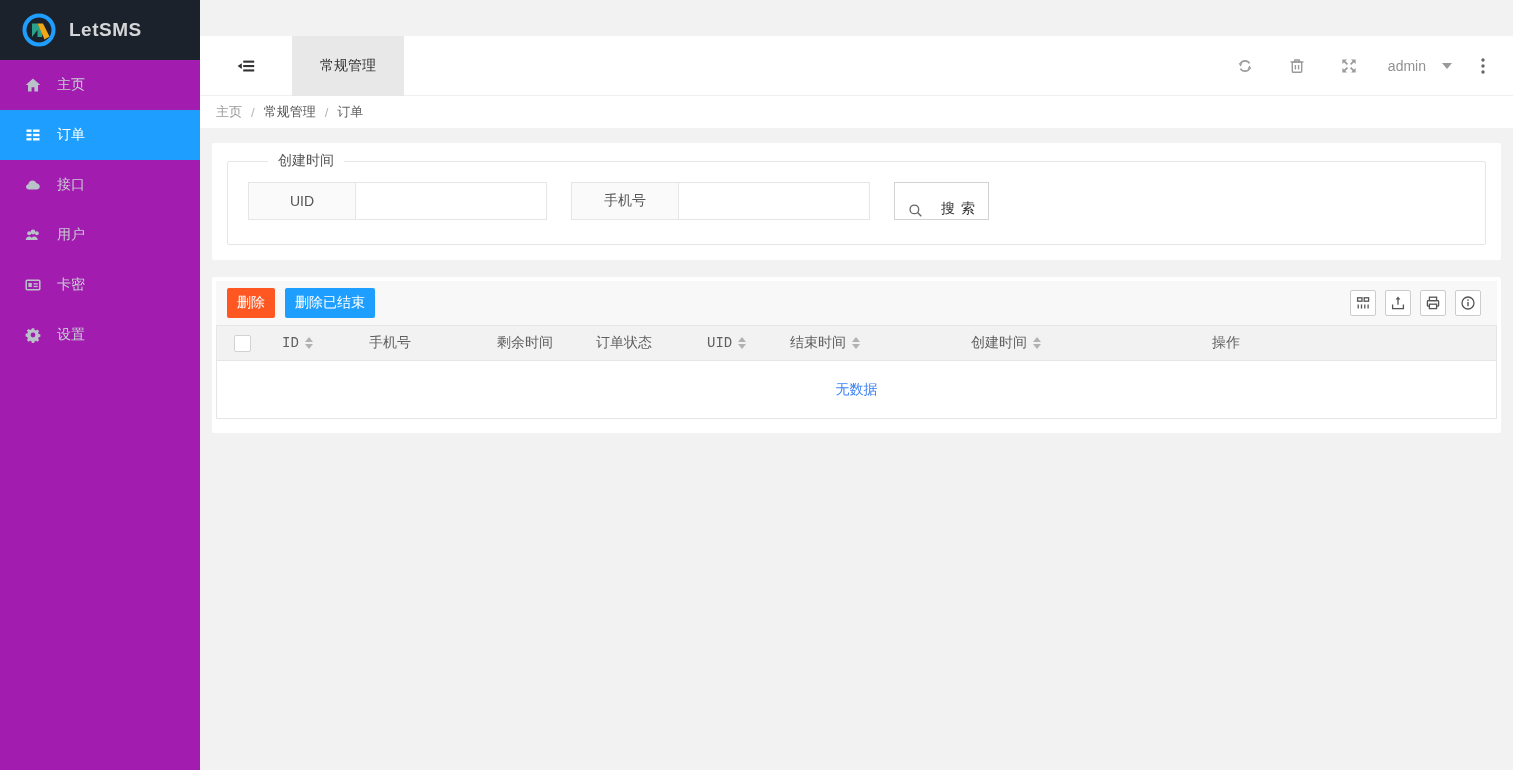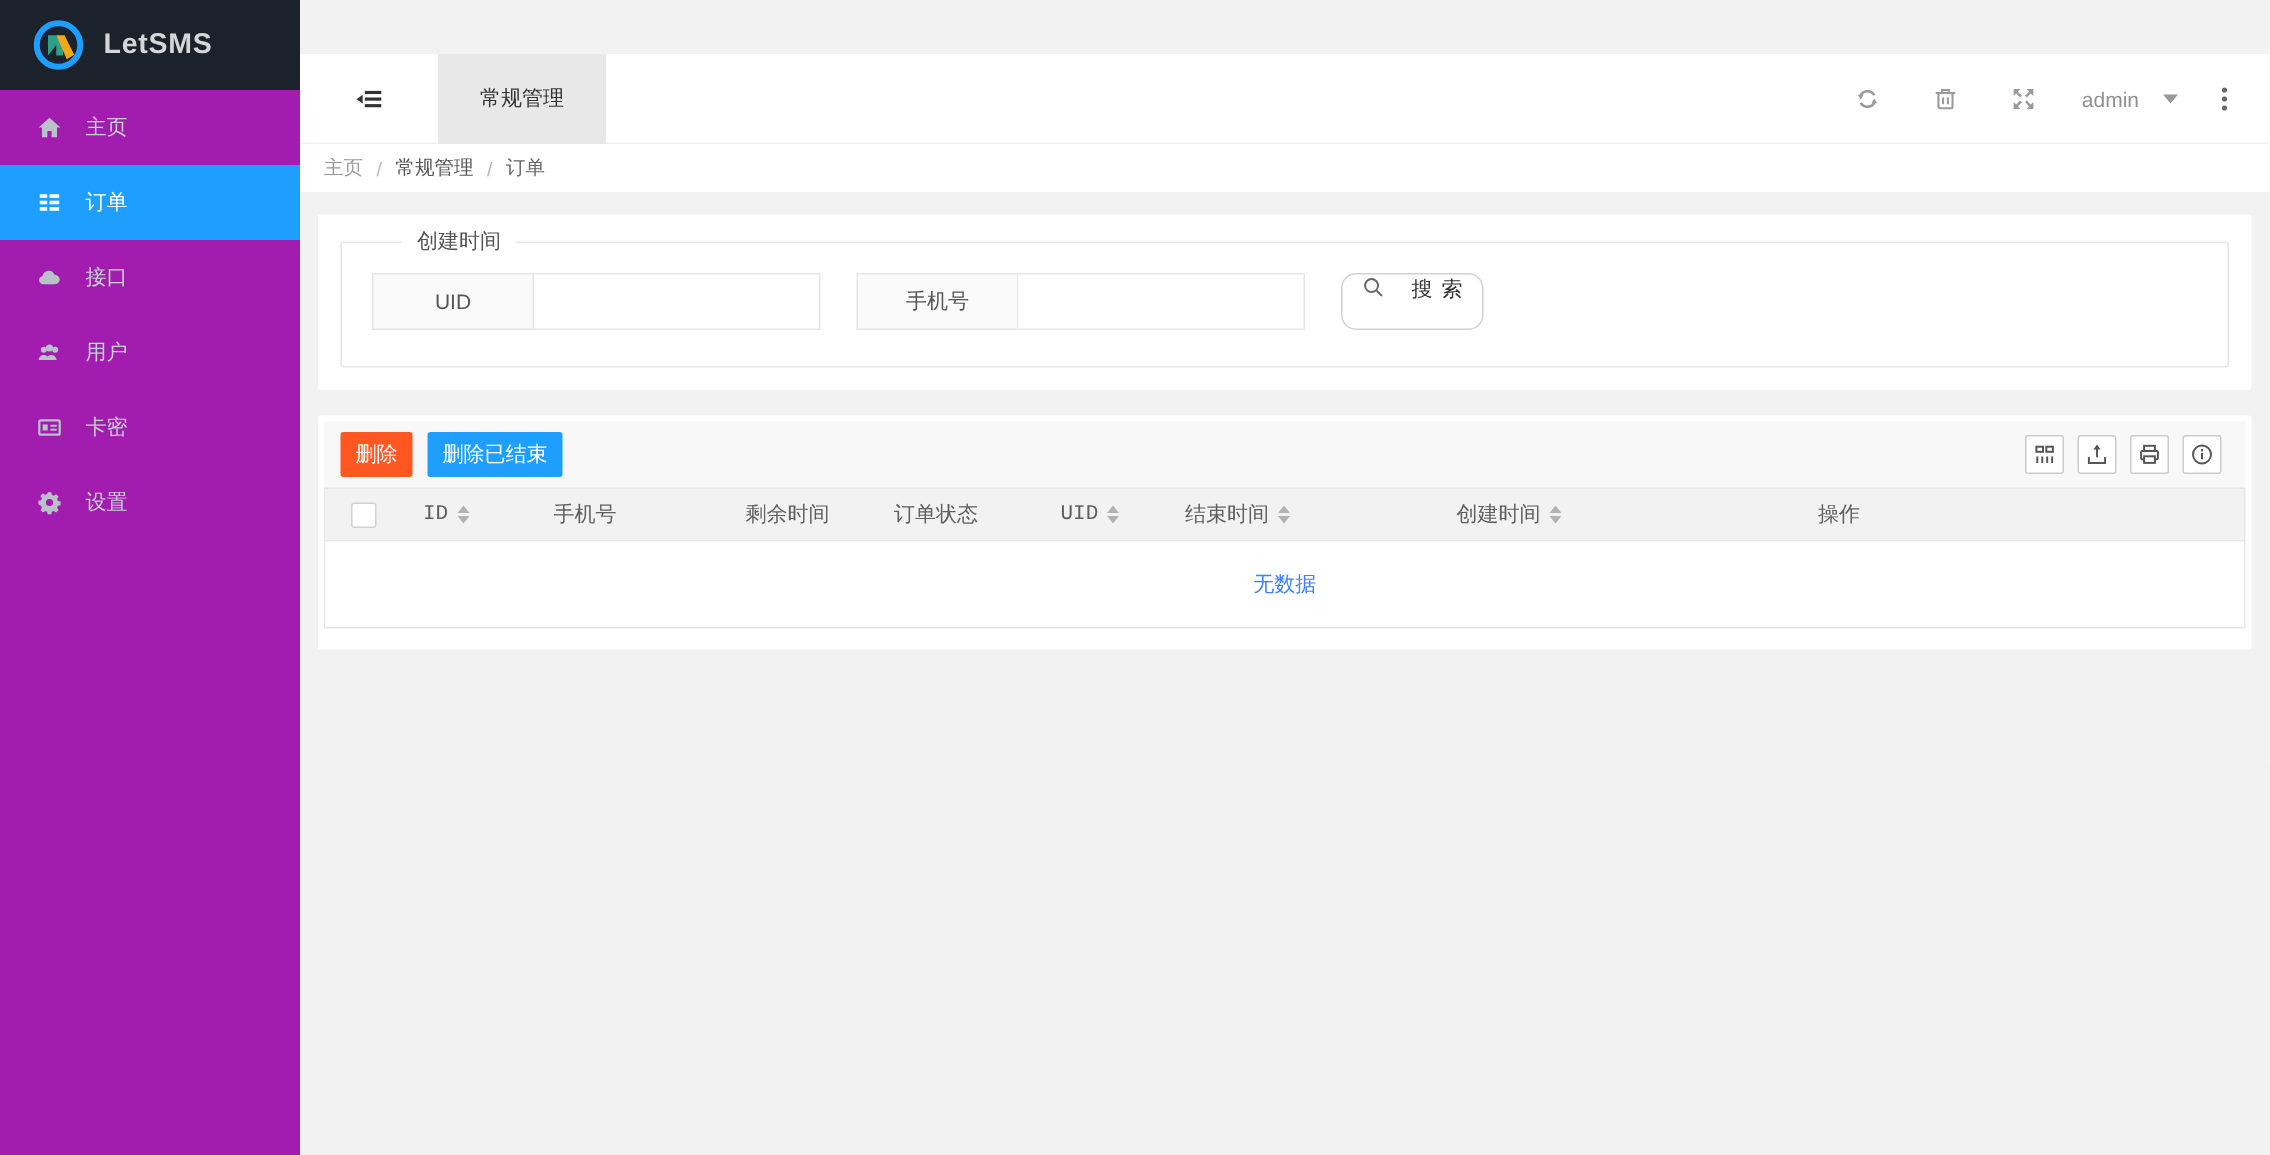--- a/index.html
+++ b/index.html
@@ -37,21 +37,21 @@
   
   .content { padding:15px 12px 0 12px; }
   .card { background:#FFFFFF; border-radius:2px; }
   .search-card { padding:9px 15px 15px; margin-bottom:17px; }
   .search-fs { border:1px solid #E6E6E6; border-radius:2px; margin:0; padding:12px 20px 24px; }
   .search-fs legend { font-size:14px; color:#555; padding:0 10px; margin-left:20px; }
   .form-row { display:flex; align-items:center; }
   .fgroup { display:flex; margin-right:24px; }
   .flabel { width:108px; height:38px; background:#FAFAFA; border:1px solid #E6E6E6; display:flex; align-items:center; justify-content:center; color:#555; font-size:14px; }
   .finput { width:191px; height:38px; border:1px solid #E6E6E6; border-left:none; padding:0 10px; font-size:14px; color:#666; outline:none; background:#fff; }
-  .search-btn { width:95px; height:38px; background:#FFFFFF; border:1px solid #D2D2D2; border-radius:10px; display:flex; align-items:flex-start; justify-content:center; gap:18px; font-size:14px; color:#333; cursor:pointer; }
+  .search-btn { width:95px; height:38px; background:#FFFFFF; border:1px solid #D2D2D2; border-radius:0; display:flex; align-items:flex-end; justify-content:center; gap:18px; font-size:14px; color:#333; cursor:pointer; }
   .search-btn .txt { letter-spacing:6px; margin-right:-6px; }
 
   
   .table-card { padding:4px 4px 14px; }
   .tbl-toolbar { background:#F8F8F8; padding:7px 16px 7px 11px; display:flex; align-items:center; }
   .btn { height:30px; border:none; border-radius:2px; color:#fff; font-size:14px; padding:0 10px; cursor:pointer; font-family:inherit; }
   .btn-danger { background:#FF5722; margin-right:10px; }
   .btn-primary { background:#1E9FFF; }
   .tool-icons { margin-left:auto; display:flex; gap:9px; }
   .tool-icon-btn { width:26px; height:26px; background:#FFFFFF; border:1px solid #CCCCCC; border-radius:2px; display:flex; align-items:center; justify-content:center; cursor:pointer; padding:0; }

